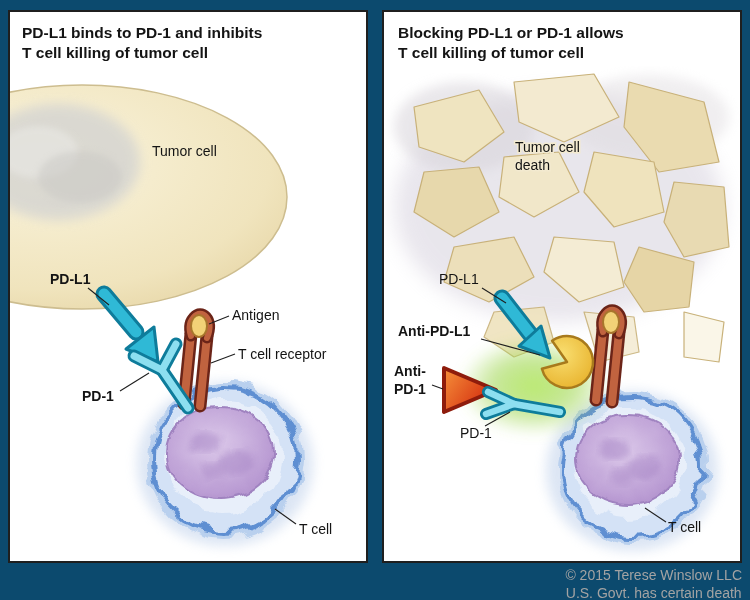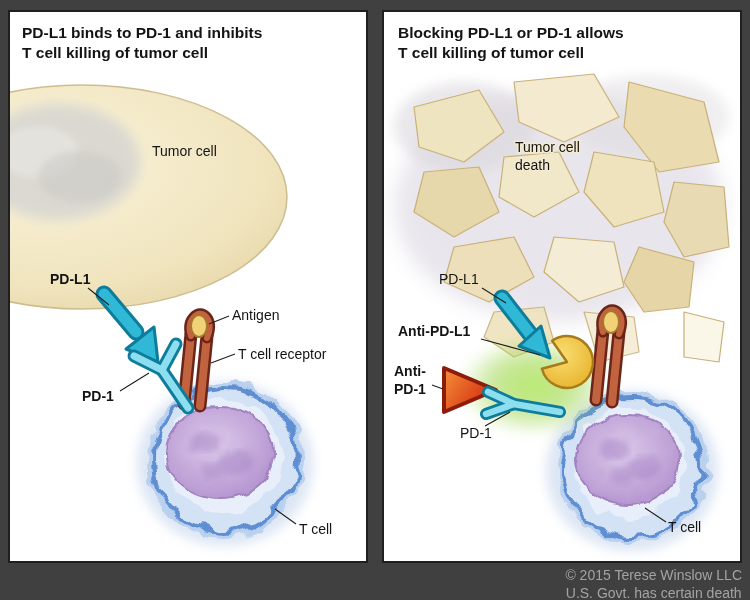--- a/index.html
+++ b/index.html
@@ -1,16 +1,16 @@
 <!DOCTYPE html>
 <html><head>
 <meta charset="utf-8">
 <style>
   html,body{margin:0;padding:0;background:#fff;}
-  .stage{position:relative;width:750px;height:600px;background:#404040;
+  .stage{position:relative;width:750px;height:600px;background:#0c4a6e;
          font-family:"Liberation Sans", sans-serif;overflow:hidden;}
   .panel{position:absolute;top:10px;width:356px;height:549px;border:2px solid #1f1f1f;
          background:#ffffff;}
   .panel-left{left:8px;}
   .panel-right{left:382px;}
   .panel svg{display:block;width:356px;height:549px;}
   svg text{font-family:"Liberation Sans", sans-serif;font-size:14px;fill:#141414;}
   svg text.b{font-weight:700;}
   svg text.title{font-size:15.5px;font-weight:700;}
   svg text.halo{paint-order:stroke;stroke:#f3ead0;stroke-width:3px;}

